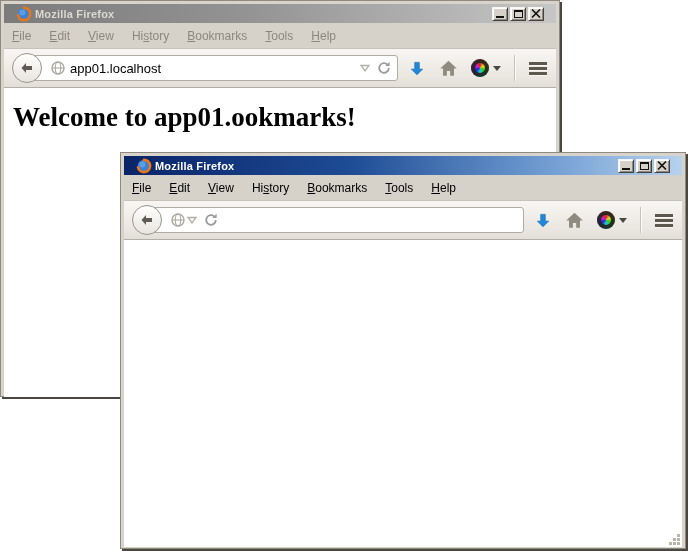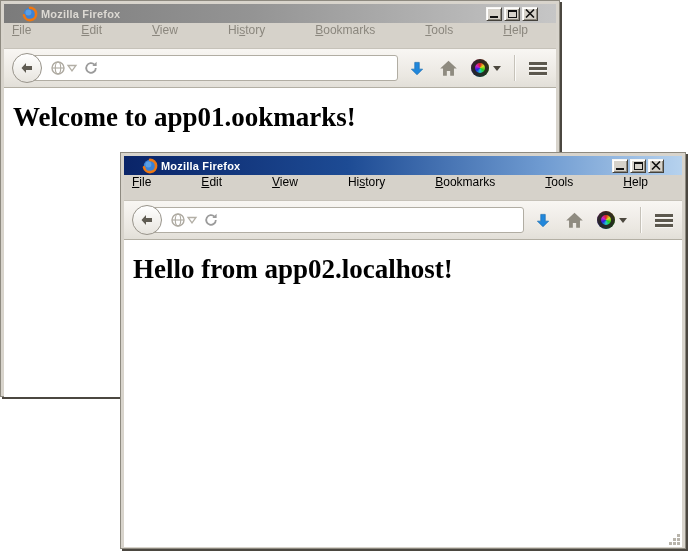--- a/index.html
+++ b/index.html
@@ -4,39 +4,39 @@
 <style>
   * { box-sizing: border-box; margin: 0; padding: 0; }
   html,body { width:688px; height:551px; background:#ffffff; overflow:hidden;
               font-family:"Liberation Sans", sans-serif; }
 
   .window { position:absolute; background:#d8d4cc; padding:3px;
             border:1px solid #8e8a80; box-shadow:2px 2px 0 #4b4740; }
   #window-app01 { left:0; top:0; width:560px; height:397px; z-index:1; }
   #window-app02 { left:120px; top:152px; width:566px; height:397px; z-index:2; }
 
-  .titlebar { height:19px; display:flex; align-items:center; padding:0 18px; }
+  .titlebar { height:19px; display:flex; align-items:center; padding:0 12px; }
   .titlebar.active   { background:linear-gradient(90deg,#0a2468 0%,#1d4b94 40%,#6f9bd1 75%,#b6d2ee 100%); }
   .titlebar.inactive { background:linear-gradient(90deg,#7b7b7b 0%,#949494 45%,#c6c6c6 100%); }
   .fx-logo { width:16px; height:16px; margin-right:3px; flex:0 0 auto; }
   .title-text { flex:1; font-size:11px; font-weight:bold; letter-spacing:.2px;
                 white-space:nowrap; overflow:hidden; }
   .titlebar.active .title-text { color:#ffffff; }
   .titlebar.inactive .title-text { color:#dcd9d3; }
   .winbtns { display:flex; align-items:center; }
   .winbtn { width:16px; height:14px; background:#d6d2ca; margin-left:2px;
             border:1px solid; border-color:#f7f6f3 #45423c #45423c #f7f6f3;
             box-shadow:inset 1px 1px 0 #ffffff, inset -1px -1px 0 #8e8a80;
             display:flex; align-items:center; justify-content:center; }
   .glyph-min { width:8px; height:2px; background:#111; margin-top:7px; }
   .glyph-max { width:9px; height:8px; border:1px solid #111; border-top-width:2px; }
   .glyph-close { width:10px; height:9px; }
 
-  .menubar { height:25px; background:#d6d2ca; display:flex; align-items:flex-start;
-             padding-left:8px; font-size:12px;gap:32px; }
+  .menubar { height:25px; background:#d6d2ca; display:flex; align-items:center;
+             padding-left:8px; font-size:12px; }
   .menu-item { margin-right:18px; cursor:default; white-space:nowrap; }
   .win-active .menubar .menu-item { color:#000000; }
   .win-inactive .menubar .menu-item { color:#8b877e; }
   .menu-item u { text-decoration:underline; }
 
   .navbar { height:40px; background:linear-gradient(#f8f6f3,#ebe8e2 70%,#e2dfd8);
             border-top:1px solid #c6c2b9; border-bottom:1px solid #b3afa4;
             display:flex; align-items:center; padding:0 8px; }
   .back-btn { width:30px; height:30px; border-radius:50%; flex:0 0 auto;
               background:linear-gradient(#ffffff,#e7e4de); border:1px solid #98948b;
@@ -107,20 +107,21 @@
       <svg width="16" height="16" viewBox="0 0 16 16">
         <path d="M7 3 L2.5 8 L7 13 L7 10 L13 10 L13 6 L7 6 Z" fill="#5f5b52"></path>
       </svg>
     </span>
     <span class="urlbar">
       <svg width="16" height="16" viewBox="0 0 16 16">
         <circle cx="8" cy="8" r="6" fill="none" stroke="#aeaaa1" stroke-width="1.4"></circle>
         <ellipse cx="8" cy="8" rx="2.7" ry="6" fill="none" stroke="#aeaaa1" stroke-width="1.1"></ellipse>
         <path d="M2 8 H14" stroke="#aeaaa1" stroke-width="1.1"></path>
       </svg>
+      <input type="text" value="app01.localhost" style="">
       <svg width="12" height="12" viewBox="0 0 12 12">
         <path d="M2 3.5 H10 L6 9 Z" fill="none" stroke="#b3afa6" stroke-width="1.3"></path>
       </svg>
       <svg width="16" height="16" viewBox="0 0 16 16" style="margin-left:5px">
         <path d="M12.8 8 a4.8 4.8 0 1 1 -1.4 -3.4" fill="none" stroke="#9b9b9b" stroke-width="1.8"></path>
         <path d="M13.6 1.8 L13.6 6 L9.4 6 Z" fill="#9b9b9b"></path>
       </svg>
     </span>
     <span class="nav-icons">
       <svg width="18" height="20" viewBox="0 0 16 16">
@@ -214,21 +215,20 @@
       <span class="toolbar-sep"></span>
       <span class="hamburger">
           <i></i>
           <i></i>
           <i></i>
         </span>
     </span>
   </div>
 
   <div class="content">
-    <h1>Hello from app02.localhost!</h1>
     <svg class="resize-grip" width="14" height="14" viewBox="0 0 14 14">
       <g fill="#ffffff">
           <rect x="11" y="3" width="3" height="3"></rect>
           <rect x="7" y="7" width="3" height="3"></rect>
           <rect x="11" y="7" width="3" height="3"></rect>
           <rect x="3" y="11" width="3" height="3"></rect>
           <rect x="7" y="11" width="3" height="3"></rect>
           <rect x="11" y="11" width="3" height="3"></rect>
         </g>
       <g fill="#b8b4ab">

